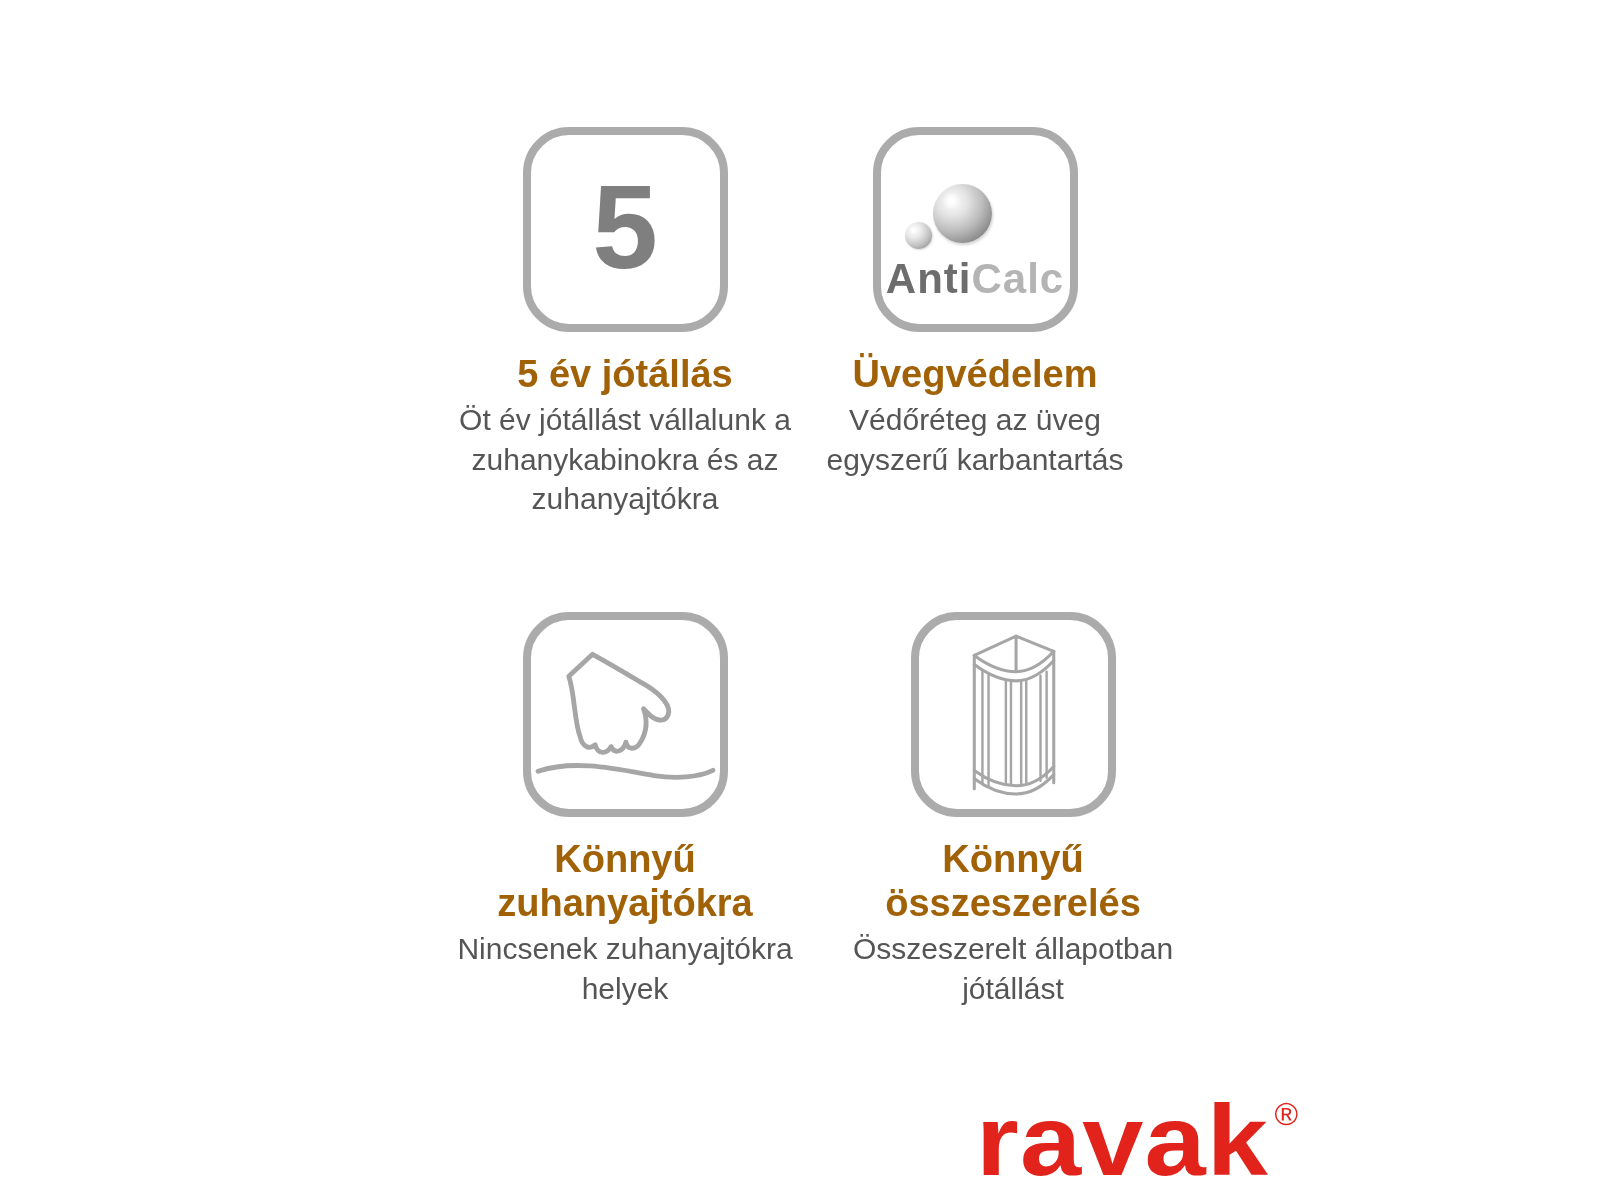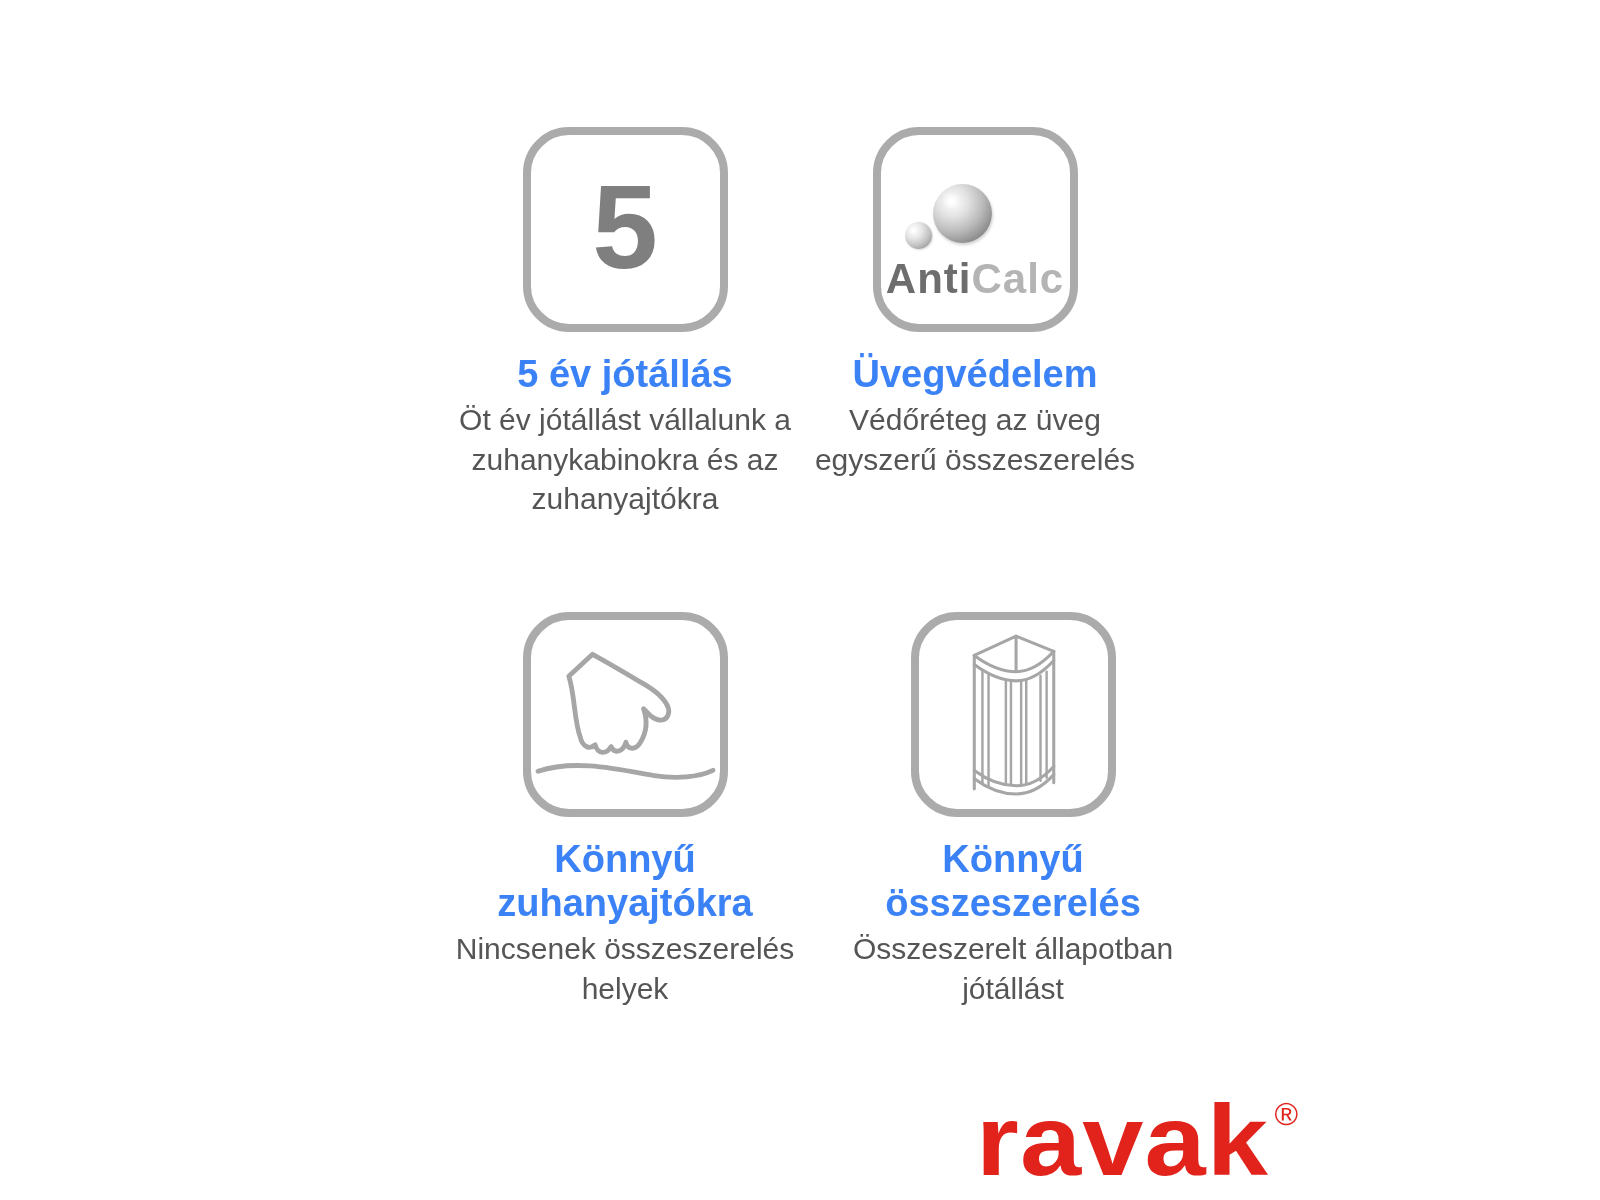--- a/index.html
+++ b/index.html
@@ -22,21 +22,21 @@
     border: 8px solid #ababab;
     border-radius: 46px;
     margin: 0 auto;
     position: relative;
     display: flex; align-items: center; justify-content: center;
     background: #ffffff;
   }
   .feature-title {
     margin: 20px 0 4px 0;
     font-size: 38px; line-height: 1.16;
-    font-weight: bold; color: #3b82f6;
+    font-weight: bold; color: #a16207;
   }
   .feature-desc {
     margin: 0;
     font-size: 30px; line-height: 1.32;
     color: #555555;
   }
 
   
   .num5 {
     font-size: 118px; font-weight: bold; color: #7f7f7f;
@@ -102,21 +102,21 @@
   <p class="feature-desc">Öt év jótállást vállalunk a zuhanykabinokra és az zuhanyajtókra</p>
 </div>
 
 <div class="cell cell-2">
   <div class="badge">
     <div class="bubble bubble-big"></div>
     <div class="bubble bubble-small"></div>
     <div class="anticalc-text"><span class="anticalc-primary">Anti</span><span class="anticalc-secondary">Calc</span></div>
   </div>
   <h3 class="feature-title">Üvegvédelem</h3>
-  <p class="feature-desc">Védőréteg az üveg egyszerű összeszerelés</p>
+  <p class="feature-desc">Védőréteg az üveg egyszerű karbantartás</p>
 </div>
 
 <div class="cell cell-3">
   <div class="badge">
     <svg class="icon-svg" width="196" height="141" viewBox="0 0 215 155">
       <path class="icon-stroke" stroke-width="5.5" d="M 70,9
            C 90,20 112,33 132,45
            C 148,55 160,68 156,78
            C 152,88 140,84 133,76
            L 128,71
@@ -124,21 +124,21 @@
            C 119,118 110,118 108,109
            C 105,120 95,123 91,114
            C 86,123 76,123 73,112
            C 67,118 58,114 56,103
            C 49,85 50,55 43,34
            L 70,9 Z"></path>
       <path class="icon-stroke" stroke-width="5.5" d="M 8,142 C 50,128 100,140 140,147 C 165,151 190,149 207,141"></path>
     </svg>
   </div>
   <h3 class="feature-title">Könnyű zuhanyajtókra</h3>
-  <p class="feature-desc">Nincsenek összeszerelés helyek</p>
+  <p class="feature-desc">Nincsenek zuhanyajtókra helyek</p>
 </div>
 
 <div class="cell cell-4">
   <div class="badge">
     <svg class="icon-svg" width="92" height="163" viewBox="0 0 90 160">
 
       <path class="icon-stroke" stroke-width="3" d="M 48,3 L 7,22 M 48,3 L 85,18 M 48,5 L 48,37"></path>
 
       <path class="icon-stroke" stroke-width="3" d="M 7,22 C 22,33 34,38 48,38 C 62,38 74,30 85,18"></path>
       <path class="icon-stroke" stroke-width="3" d="M 7,31 C 22,42 34,47 48,47 C 62,47 74,39 85,27"></path>

